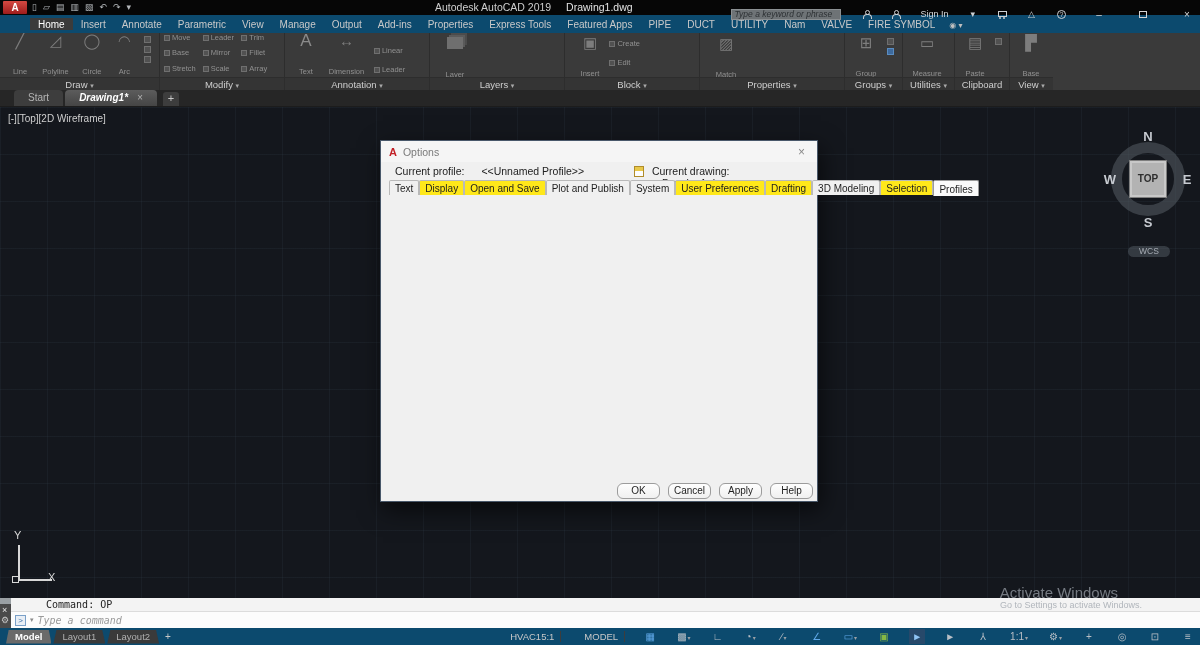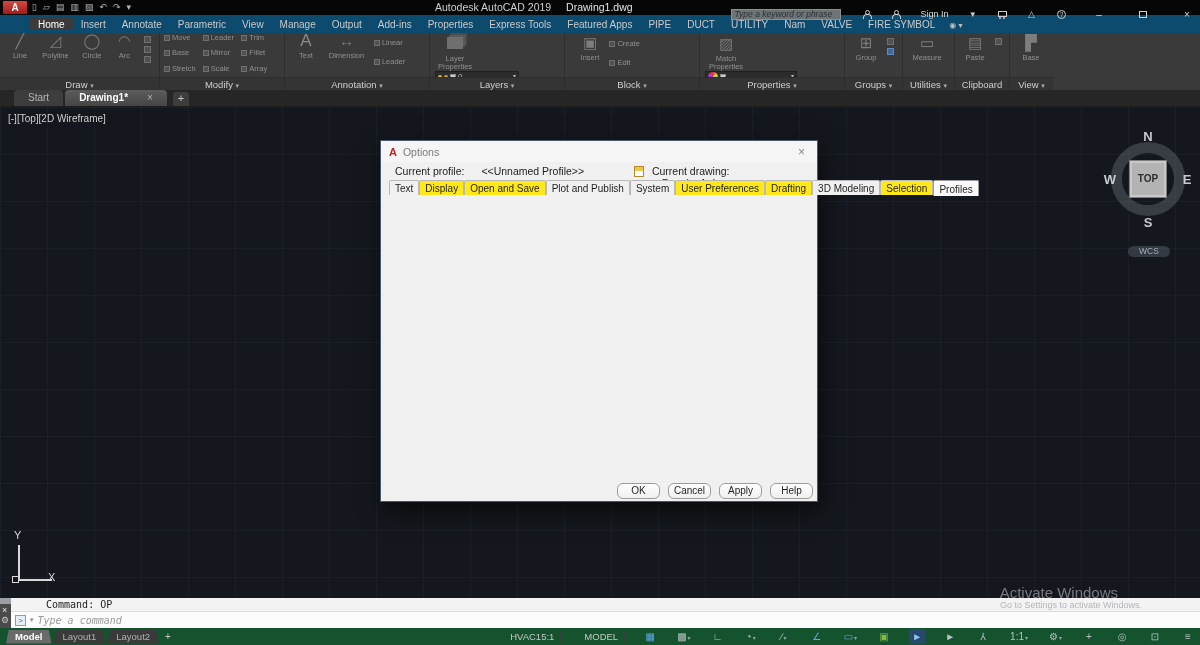--- a/index.html
+++ b/index.html
@@ -34,37 +34,37 @@
   .rtab-extra { color:#bfbfbf; font-size:8px; padding:2px 6px 0; }
 
   
   .ribbon { position:absolute; top:29px; left:0; width:1200px; height:61px; background:#3a3a3a; display:flex; z-index:38; }
   .panel { position:relative; height:61px; border-right:1px solid #2d2d2d; flex:none; }
   .pbody { position:absolute; top:0; left:0; right:0; height:48px; overflow:hidden; }
   .pcap { position:absolute; bottom:0; left:0; right:0; height:13px; background:#343434; color:#cfcfcf; font-size:9.5px; text-align:center; line-height:13px; border-top:1px solid #2d2d2d; white-space:nowrap; }
   .pcap .caret { font-size:7px; color:#a9a9a9; }
   .bigtool { display:inline-block; vertical-align:top; text-align:center; margin-top:3px; }
   .bicon { display:block; font-size:15px; color:#7d7d7d; height:18px; line-height:18px; }
-  .blabel { display:block; font-size:7.5px; color:#919191; line-height:8px; margin-top:2px; white-space:normal; }
+  .blabel { display:block; font-size:7.5px; color:#919191; line-height:8px; margin-top:18px; white-space:normal; }
   .sq { display:inline-block; width:7px; height:7px; border:1px solid #6f6f6f; background:#515151; vertical-align:middle; }
   .mini-col { display:inline-block; vertical-align:top; margin-top:4px; }
   .mini-col .sq { display:block; margin:3px 2px; }
   .cell { font-size:7.5px; color:#919191; white-space:nowrap; height:14px; line-height:14px; }
   .cell .sq { margin-right:2px; width:6px; height:6px; }
   .dark-combo { background:#2c2c2c; border:1px solid #1f1f1f; color:#b5b5b5; font-size:8px; height:11px; line-height:9px; display:flex; align-items:center; padding:0 2px; gap:2px; }
   .dot { width:4px; height:4px; border-radius:50%; background:#d4b43e; flex:none; }
   .wsq { width:6px; height:6px; background:#cfcfcf; border:1px solid #8a8a8a; flex:none; }
   .cwheel { width:10px; height:10px; border-radius:50%; background:conic-gradient(#d33,#dd3,#3c3,#3cc,#33c,#c3c,#d33); display:inline-block; vertical-align:middle; }
   .layer-stack { width:16px; height:12px; background:#6f6f6f; box-shadow:2px -2px 0 #5a5a5a, 4px -4px 0 #4c4c4c; display:inline-block; }
 
   
   .filetabs { position:absolute; top:90px; left:0; width:1200px; height:17px; background:#262626; border-bottom:1px solid #1c1c1c; display:flex; align-items:flex-end; padding-left:14px; gap:2px; z-index:37; }
   .ftab { height:16px; font-size:10px; line-height:16px; padding:0 14px; border-radius:4px 4px 0 0; }
   .ftab.start { background:#3d3d3d; color:#b5b5b5; }
-  .ftab.activeft { background:linear-gradient(#5c5c5c,#454545); color:#ffffff; font-weight:bold; display:flex; align-items:flex-start; gap:19px; }
+  .ftab.activeft { background:linear-gradient(#5c5c5c,#454545); color:#ffffff; font-weight:bold; display:flex; align-items:flex-start; gap:9px;font-style:italic; }
   .ftab .x { color:#b0b0b0; font-weight:normal; font-size:10px; }
   .ftab-add { width:16px; height:14px; background:#3d3d3d; border-radius:3px 3px 0 0; color:#c9c9c9; font-size:11px; text-align:center; line-height:13px; margin-left:4px; }
 
   
   .canvas { position:absolute; top:107px; left:0; width:1200px; height:491px; background-color:#14171d;
     background-image:linear-gradient(rgba(80,100,125,0.10) 1px, transparent 1px),
                      linear-gradient(90deg, rgba(80,100,125,0.10) 1px, transparent 1px);
     background-size:47px 47px; z-index:1; }
   .vp-label { position:absolute; left:8px; top:6px; color:#cfcfcf; font-size:10px; }
 
@@ -115,21 +115,21 @@
   .cmd-grip { position:absolute; left:0; top:0; width:11px; height:6px; background:#9aa0a4; }
   .cmd-x { position:absolute; left:2px; top:7px; color:#e8e8e8; font-size:9px; }
   .cmd-wr { position:absolute; left:1px; top:17px; color:#c9c9c9; font-size:9px; }
   .cmd-history { position:absolute; left:11px; top:598px; width:1189px; height:14px; background:#f3f3f3; border-bottom:1px solid #dcdcdc; font-family:"DejaVu Sans Mono", monospace; font-size:10px; color:#222; line-height:14px; padding-left:35px; z-index:9; }
   .cmd-input { position:absolute; left:11px; top:612px; width:1189px; height:16px; background:#fcfcfc; display:flex; align-items:center; gap:4px; padding-left:4px; z-index:9; }
   .cmd-ico { width:11px; height:11px; background:#e8eef5; border:1px solid #7aa0c8; color:#3b6ea5; font-size:8px; text-align:center; line-height:10px; }
   .cmd-caret { color:#8a8a8a; font-size:7px; }
   .cmd-ph { font-family:"DejaVu Sans Mono", monospace; font-style:italic; font-size:10px; color:#9a9a9a; }
 
   
-  .statusbar { position:absolute; left:0; top:628px; width:1200px; height:17px; background:#14532d; z-index:10; }
+  .statusbar { position:absolute; left:0; top:628px; width:1200px; height:17px; background:#0c4a6e; z-index:10; }
   .sb-tabs { position:absolute; left:6px; top:0; height:17px; display:flex; align-items:center; gap:2px; }
   .sb-tab { font-size:9.5px; padding:1px 9px 2px; color:#b0b0b0; background:#3a3a3a; clip-path:polygon(6% 0,94% 0,100% 100%,0 100%); }
   .sb-tab.curr { background:#6a6a6a; color:#ffffff; font-weight:bold; }
   .sb-add { color:#c9c9c9; font-size:10px; padding:0 4px; }
   .sb-right { position:absolute; right:4px; top:0; height:17px; display:flex; align-items:center; gap:17px; }
   .sb-txt { color:#c8c8c8; font-size:9.5px; padding:0 6px; border-right:1px solid #3d3d3d; }
   .sb-ic { min-width:16px; height:15px; color:#b9bfc6; font-size:10px; text-align:center; line-height:15px; padding:0 2px; }
   .sb-ic.act { color:#5fa8e8; }
   .sb-ic.actbg { color:#8fc4f4; background:#27496a; }
   .sb-ic.grn { color:#85b944; }
@@ -230,21 +230,21 @@
     </div>
 
     <div class="panel" style="width:145px">
       <div class="pbody" style="padding-left:8px">
         <span class="bigtool" style="width:26px">
           <span class="bicon" style="font-size:17px;color:#8a8a8a">A</span>
           <span class="blabel">Text</span></span>
         <span class="bigtool" style="width:46px">
           <span class="bicon">↔</span>
           <span class="blabel">Dimension</span></span>
-        <span style="display:inline-block;vertical-align:top;margin-top:2px">
+        <span style="display:inline-block;vertical-align:top;margin-top:10px">
           <span class="cell"><span class="sq"></span><span>Linear</span></span><br>
           <span class="cell"><span class="sq"></span><span>Leader</span></span><br>
           <span class="cell"><span>Table</span></span>
         </span>
       </div>
       <div class="pcap"><span>Annotation</span> <span class="caret">▾</span></div>
     </div>
 
     <div class="panel" style="width:135px">
       <div class="pbody" style="padding:3px 3px 0 5px">

